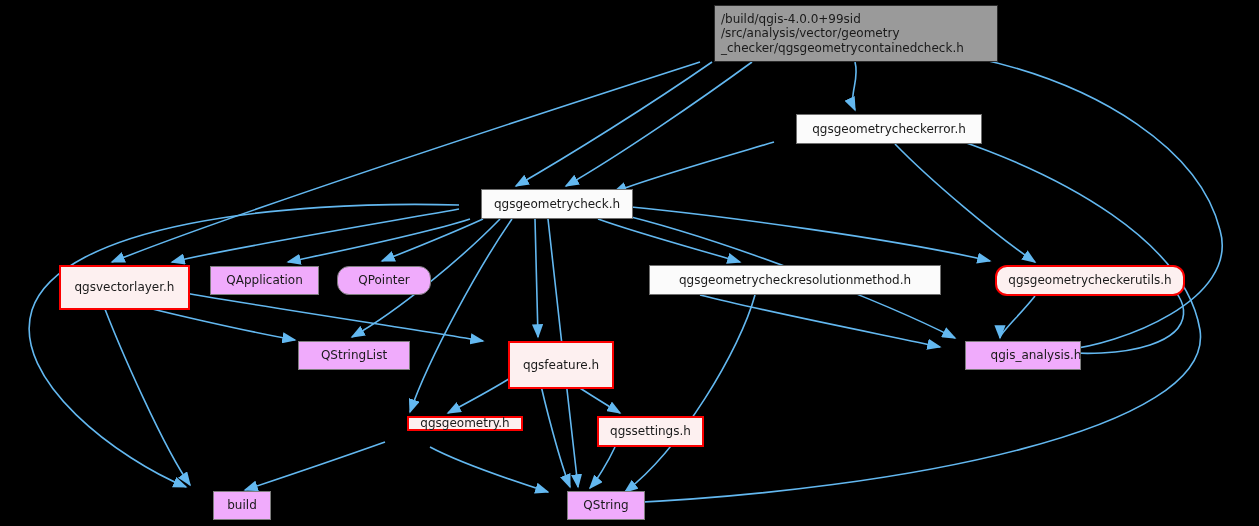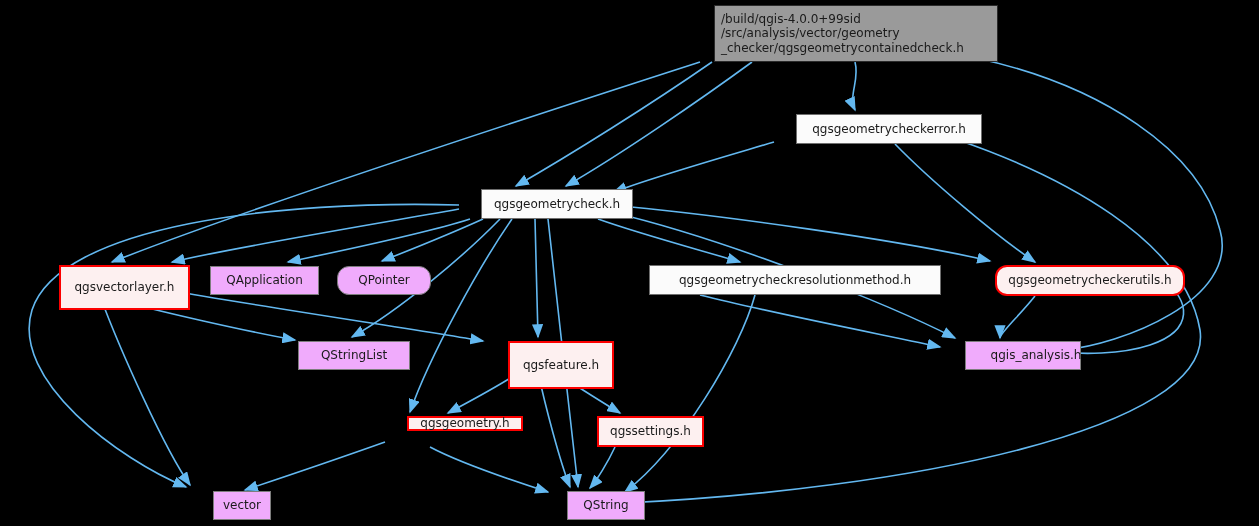--- a/index.html
+++ b/index.html
@@ -110,16 +110,16 @@
       <div class="node node-red" style="left: 37px; top: 265px; width: 131px; height: 45px;"><span>qgsvectorlayer.h</span></div>
       <div class="node node-gray" style="left: 188px; top: 266px; width: 109px; height: 29px;"><span>QApplication</span></div>
       <div class="node node-gray" style="left: 315px; top: 266px; width: 94px; height: 29px; border-radius: 12px;"><span>QPointer</span></div>
       <div class="node node-white" style="left: 627px; top: 265px; width: 292px; height: 30px;"><span>qgsgeometrycheckresolutionmethod.h</span></div>
       <div class="node node-red" style="left: 973px; top: 265px; width: 190px; height: 31px; border-radius: 12px;"><span>qgsgeometrycheckerutils.h</span></div>
       <div class="node node-gray" style="left: 276px; top: 341px; width: 112px; height: 29px;"><span>QStringList</span></div>
       <div class="node node-red" style="left: 486px; top: 341px; width: 106px; height: 48px;"><span>qgsfeature.h</span></div>
       <div class="node node-gray" style="left: 943px; top: 341px; width: 116px; height: 29px; padding-left: 26px;"><span>qgis_analysis.h</span></div>
       <div class="node node-red" style="left: 385px; top: 416px; width: 116px; height: 15px;"><span>qgsgeometry.h</span></div>
       <div class="node node-red" style="left: 575px; top: 416px; width: 107px; height: 31px;"><span>qgssettings.h</span></div>
-      <div class="node node-gray" style="left: 191px; top: 491px; width: 58px; height: 29px;"><span>vector</span></div>
+      <div class="node node-gray" style="left: 191px; top: 491px; width: 58px; height: 29px;"><span>build</span></div>
       <div class="node node-gray" style="left: 545px; top: 491px; width: 78px; height: 29px;"><span>QString</span></div>
     </div>
 </div>
 
 </body></html>

